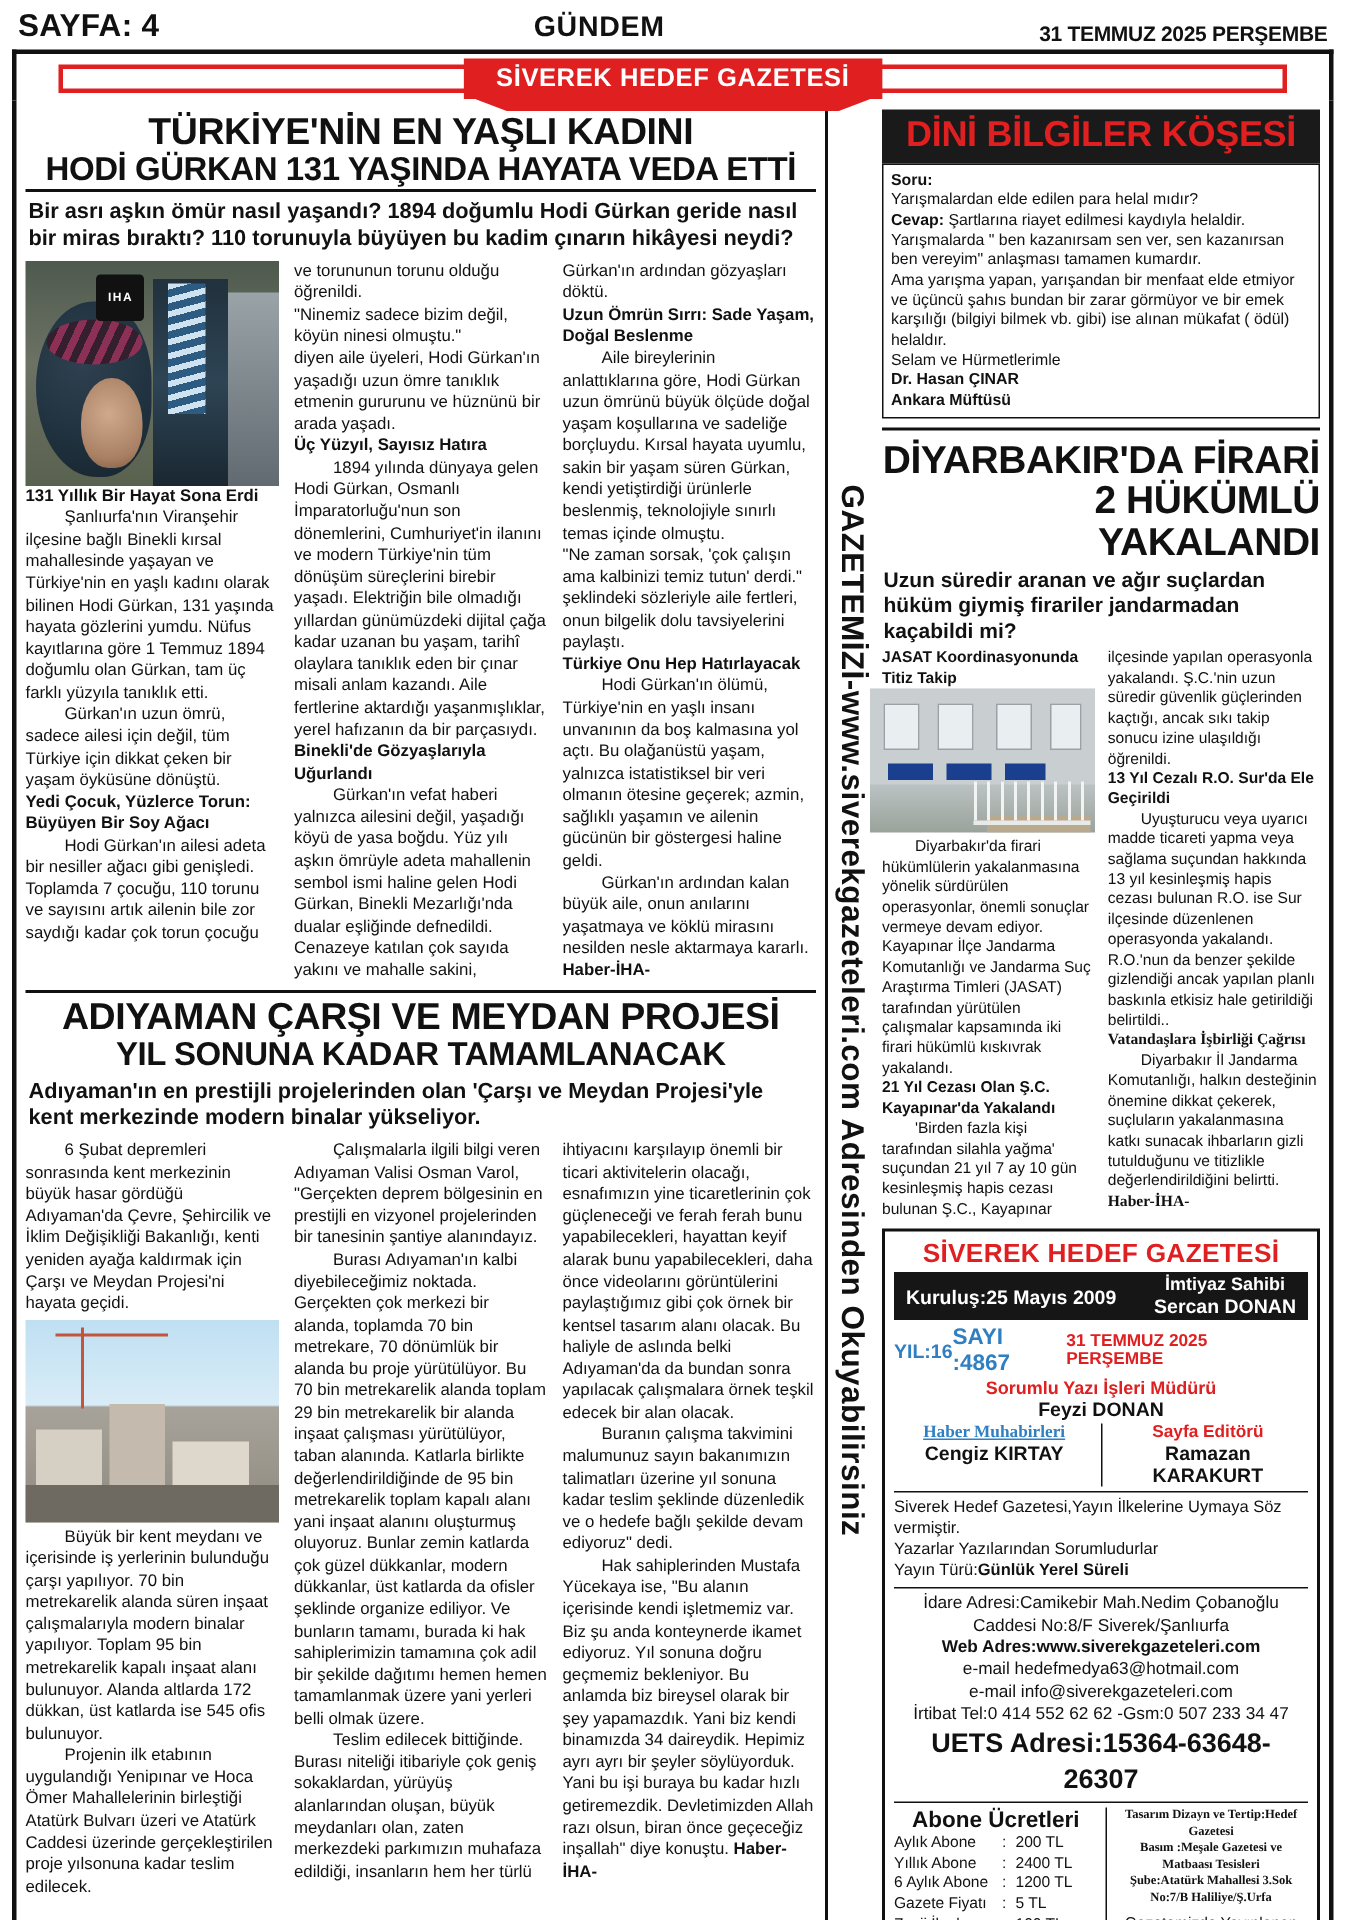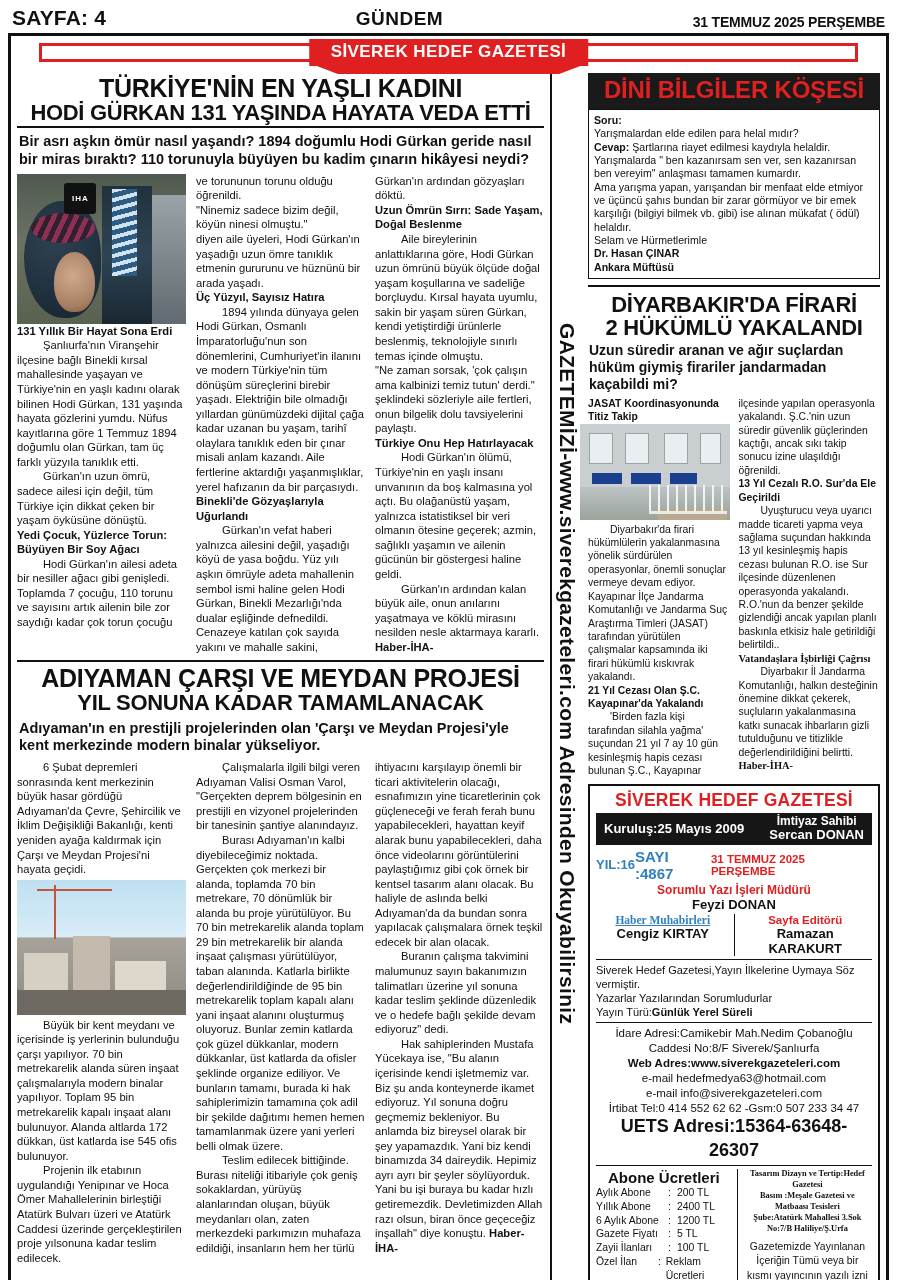--- a/index.html
+++ b/index.html
@@ -85,21 +85,21 @@
   .ph3 .rail { position:absolute; left:46%; bottom:6%; width:52%; height:30%;
       background:repeating-linear-gradient(90deg,#f2f4f4 0px,#f2f4f4 2px,transparent 2px,transparent 9px); border-bottom:3px solid #e8eaea; }
   .ph3 .steps { position:absolute; left:52%; bottom:0; width:46%; height:12%; background:#b9a98f; }
 
   
   .blk-head { background:#1a1a1a; color:#e01f20; font-weight:800; font-size:24px; text-align:center; padding:3px 4px 5px 4px; letter-spacing:-.2px; }
   .blk-box { border:1.5px solid #111; padding:4px 5px; }
   .qa { font-size:10.6px; line-height:1.26; }
   .qa b { font-weight:800; }
 
-  h2.headline2 { font-size:22px; line-height:1.05; font-weight:800; text-align:center; margin:3px 0 3px 0; letter-spacing:-.3px; }
+  h2.headline2 { font-size:26px; line-height:1.05; font-weight:800; text-align:right; margin:3px 0 3px 0; letter-spacing:-.3px; }
   .deck2 { font-size:14px; font-weight:700; line-height:1.2; margin:3px 1px 4px 1px; }
   .body2 { column-count:2; column-gap:9px; font-size:10.4px; line-height:1.29; }
   .body2 p { margin:0; text-indent:22px; }
   .body2 p.sub { font-weight:800; text-indent:0; }
   .body2 p.noind { text-indent:0; }
   .body2 .serifb { font-family:"Liberation Serif", serif; font-weight:800; }
 
   
   .vertical-ad {
     position:absolute; left:-1px; top:250px;

